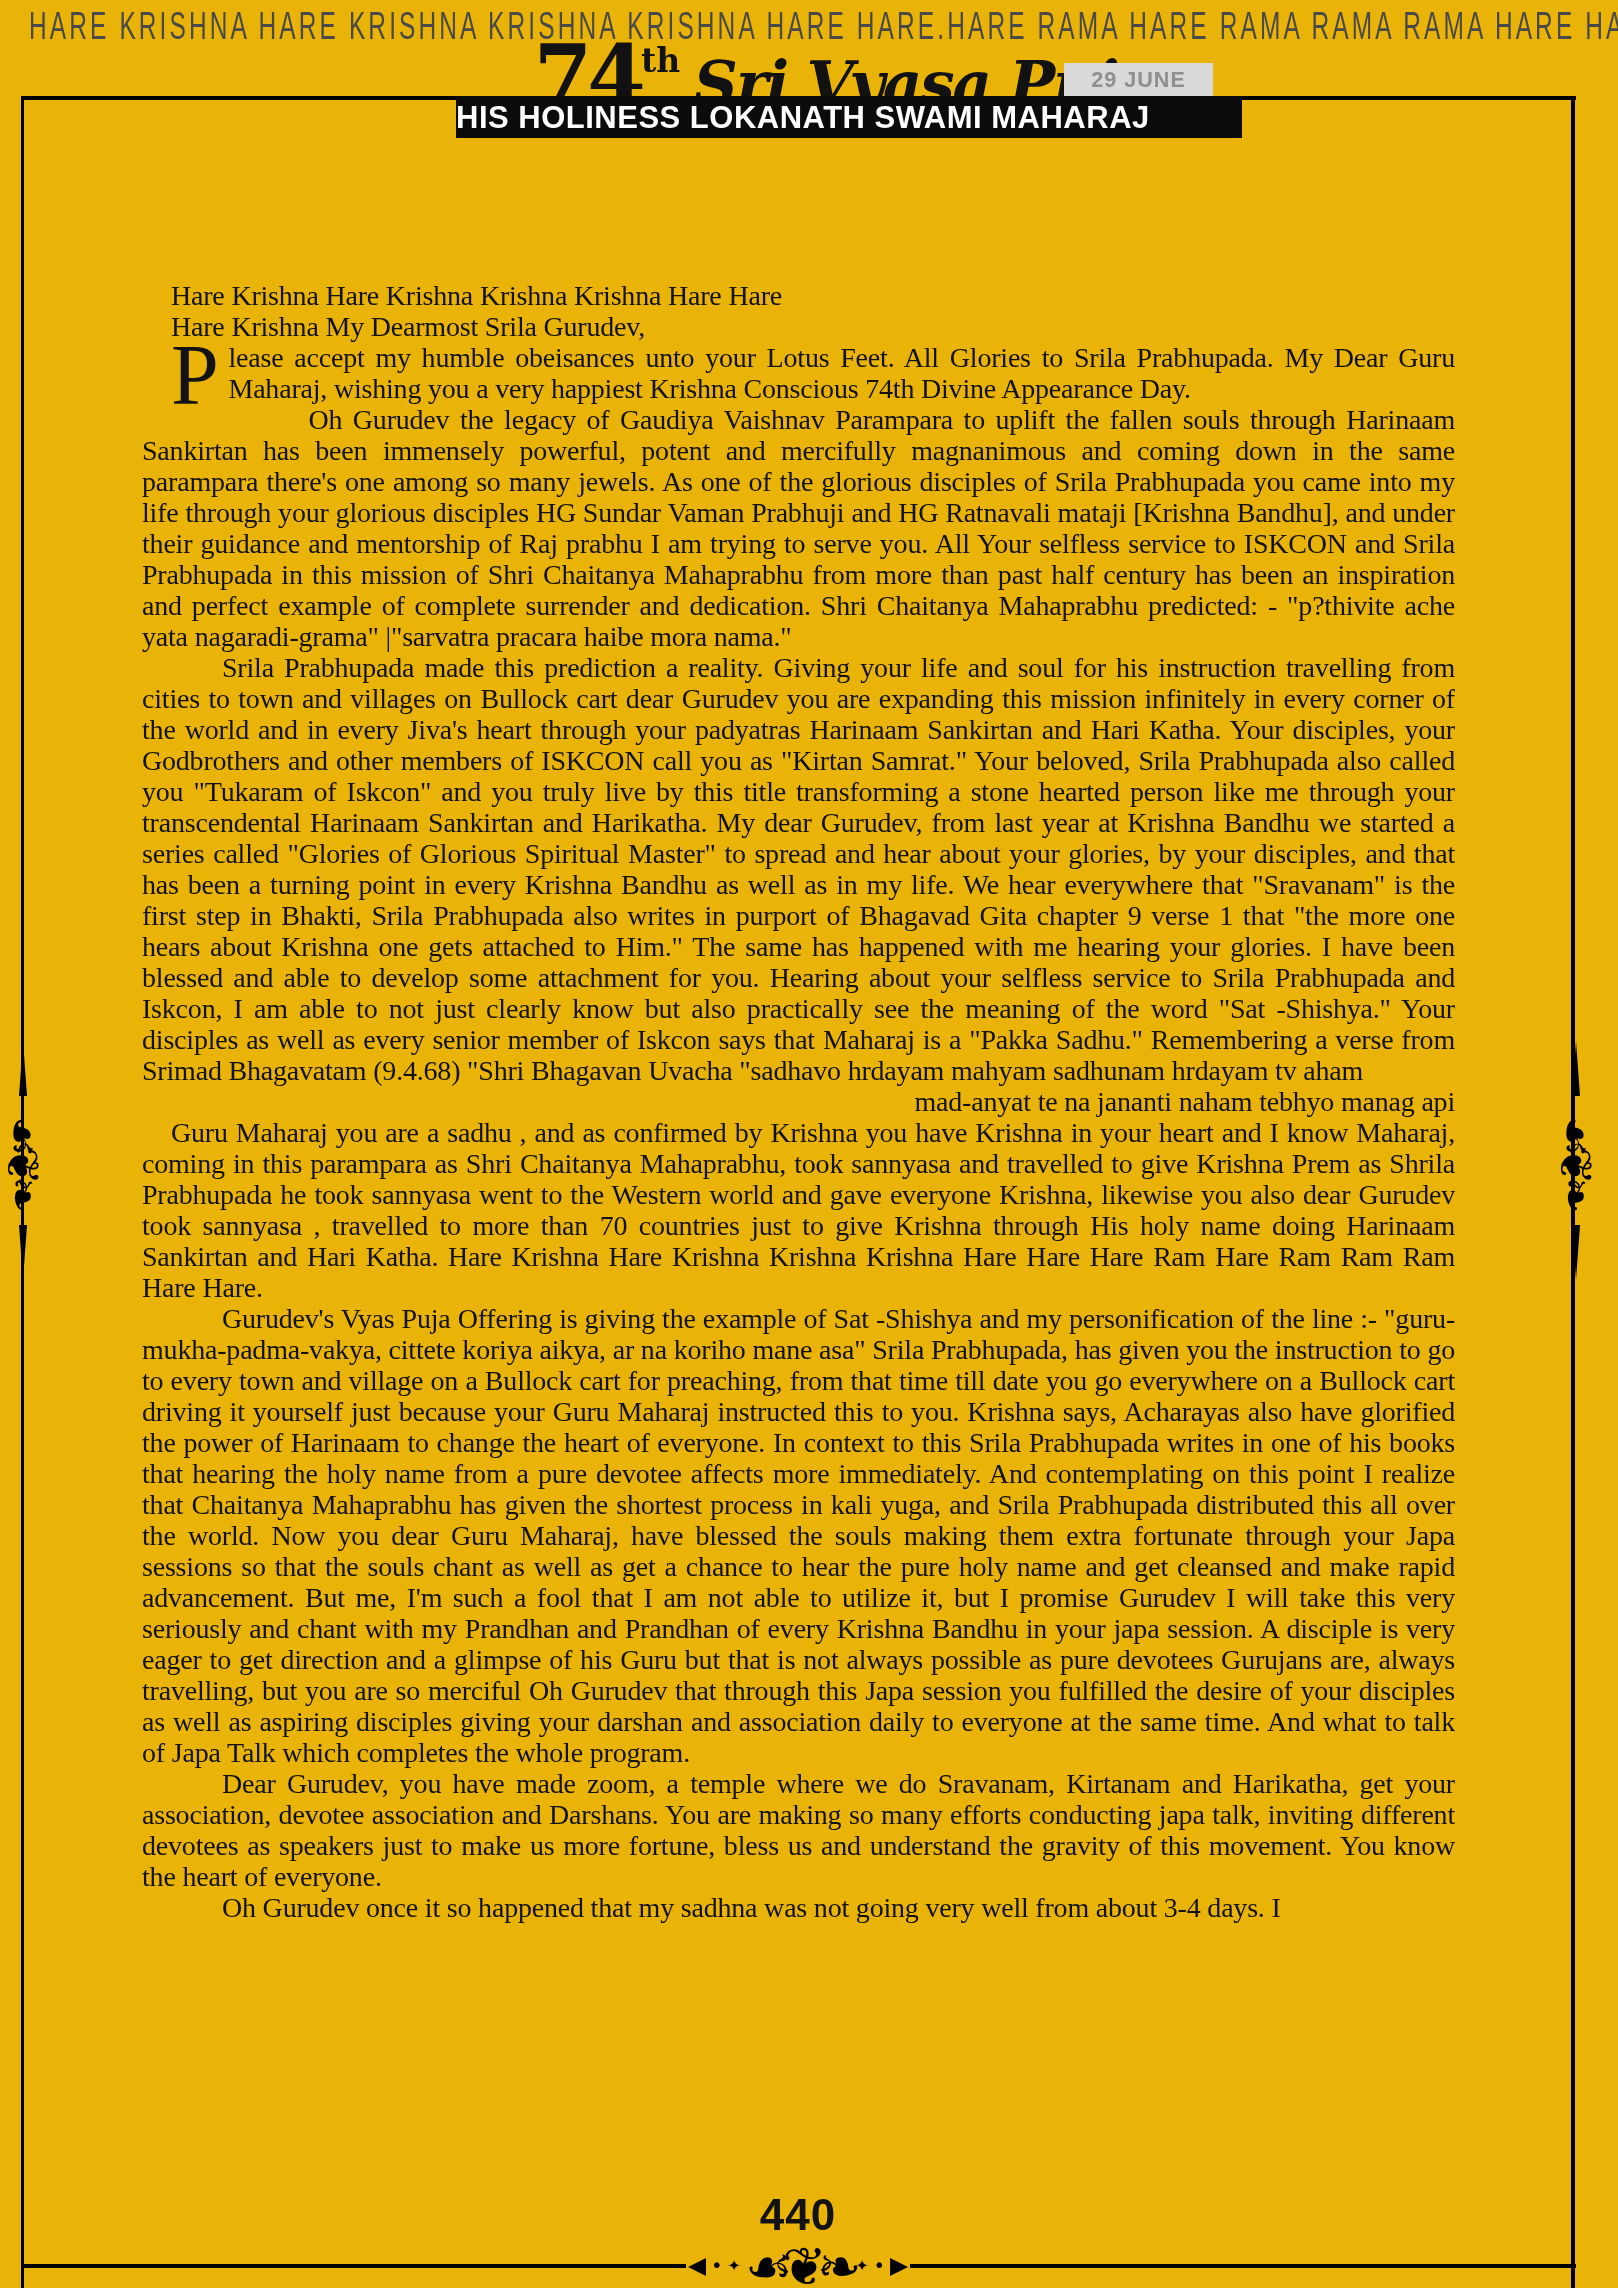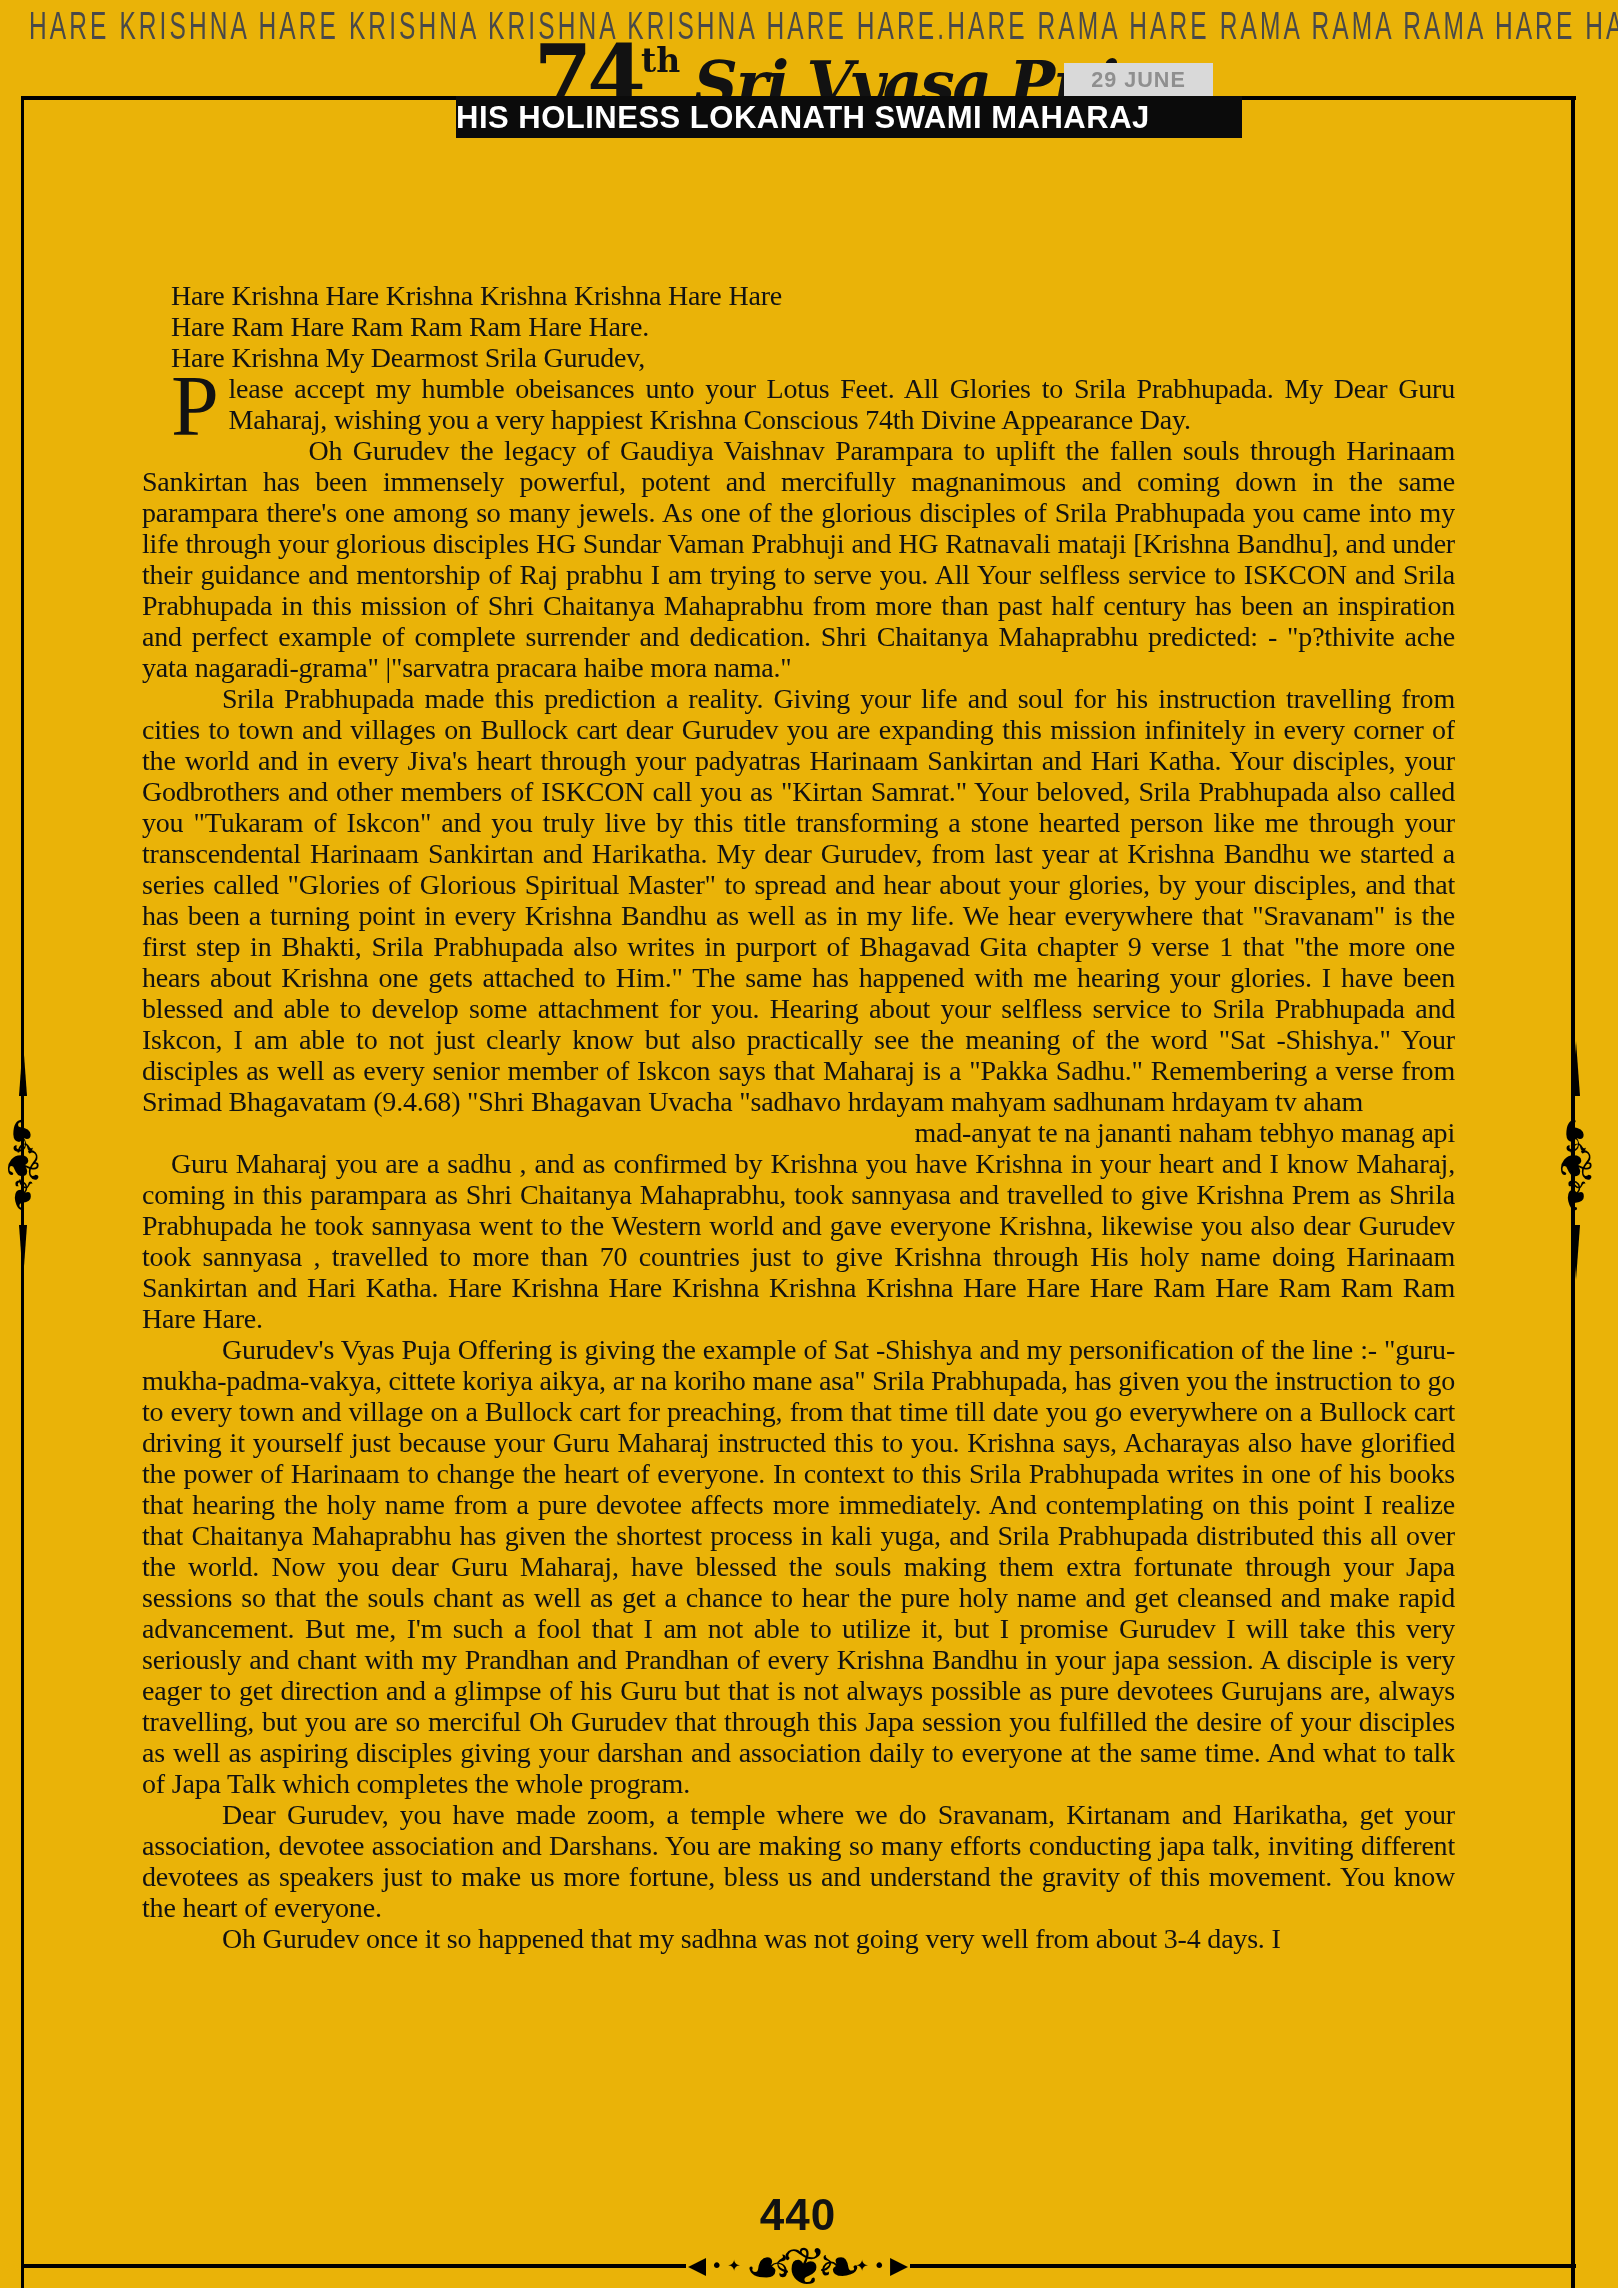--- a/index.html
+++ b/index.html
@@ -97,21 +97,20 @@
   <div class="side-orn right">
     <div class="spear-up"></div>
     <div class="orn-mid">
         <span>☙❦❧</span>
       </div>
     <div class="spear-down"></div>
   </div>
 
   <div class="body-text">
     <div class="invocation-line">Hare Krishna Hare Krishna Krishna Krishna Hare Hare</div>
-    <div class="invocation-line">Hare Ram Hare Ram Ram Ram Hare Hare.</div>
     <div class="invocation-line">Hare Krishna My Dearmost Srila Gurudev,</div>
 
     <p><span class="drop-cap">P</span><span>lease accept my humble obeisances unto your Lotus Feet. All Glories to Srila Prabhupada. My Dear Guru Maharaj, wishing you a very happiest Krishna Conscious 74th Divine Appearance Day.</span></p>
 
     <p class="p-indent">Oh Gurudev the legacy of Gaudiya Vaishnav Parampara to uplift the fallen souls through Harinaam Sankirtan has been immensely powerful, potent and mercifully magnanimous and coming down in the same parampara there's one among so many jewels. As one of the glorious disciples of Srila Prabhupada you came into my life through your glorious disciples HG Sundar Vaman Prabhuji and HG Ratnavali mataji [Krishna Bandhu], and under their guidance and mentorship of Raj prabhu I am trying to serve you. All Your selfless service to ISKCON and Srila Prabhupada in this mission of Shri Chaitanya Mahaprabhu from more than past half century has been an inspiration and perfect example of complete surrender and dedication. Shri Chaitanya Mahaprabhu predicted: - "p?thivite ache yata nagaradi-grama" |"sarvatra pracara haibe mora nama."</p>
     <p class="p-indent">Srila Prabhupada made this prediction a reality. Giving your life and soul for his instruction travelling from cities to town and villages on Bullock cart dear Gurudev you are expanding this mission infinitely in every corner of the world and in every Jiva's heart through your padyatras Harinaam Sankirtan and Hari Katha. Your disciples, your Godbrothers and other members of ISKCON call you as "Kirtan Samrat." Your beloved, Srila Prabhupada also called you "Tukaram of Iskcon" and you truly live by this title transforming a stone hearted person like me through your transcendental Harinaam Sankirtan and Harikatha. My dear Gurudev, from last year at Krishna Bandhu we started a series called "Glories of Glorious Spiritual Master" to spread and hear about your glories, by your disciples, and that has been a turning point in every Krishna Bandhu as well as in my life. We hear everywhere that "Sravanam" is the first step in Bhakti, Srila Prabhupada also writes in purport of Bhagavad Gita chapter 9 verse 1 that "the more one hears about Krishna one gets attached to Him." The same has happened with me hearing your glories. I have been blessed and able to develop some attachment for you. Hearing about your selfless service to Srila Prabhupada and Iskcon, I am able to not just clearly know but also practically see the meaning of the word "Sat -Shishya." Your disciples as well as every senior member of Iskcon says that Maharaj is a "Pakka Sadhu." Remembering a verse from Srimad Bhagavatam (9.4.68) "Shri Bhagavan Uvacha "sadhavo hrdayam mahyam sadhunam hrdayam tv aham</p>
     <p class="p-verse">mad-anyat te na jananti naham tebhyo manag api</p>
     <p class="p-small">Guru Maharaj you are a sadhu , and as confirmed by Krishna you have Krishna in your heart and I know Maharaj, coming in this parampara as Shri Chaitanya Mahaprabhu, took sannyasa and travelled to give Krishna Prem as Shrila Prabhupada he took sannyasa went to the Western world and gave everyone Krishna, likewise you also dear Gurudev took sannyasa , travelled to more than 70 countries just to give Krishna through His holy name doing Harinaam Sankirtan and Hari Katha. Hare Krishna Hare Krishna Krishna Krishna Hare Hare Hare Ram Hare Ram Ram Ram Hare Hare.</p>
     <p class="p-indent">Gurudev's Vyas Puja Offering is giving the example of Sat -Shishya and my personification of the line :- "guru-mukha-padma-vakya, cittete koriya aikya, ar na koriho mane asa" Srila Prabhupada, has given you the instruction to go to every town and village on a Bullock cart for preaching, from that time till date you go everywhere on a Bullock cart driving it yourself just because your Guru Maharaj instructed this to you. Krishna says, Acharayas also have glorified the power of Harinaam to change the heart of everyone. In context to this Srila Prabhupada writes in one of his books that hearing the holy name from a pure devotee affects more immediately. And contemplating on this point I realize that Chaitanya Mahaprabhu has given the shortest process in kali yuga, and Srila Prabhupada distributed this all over the world. Now you dear Guru Maharaj, have blessed the souls making them extra fortunate through your Japa sessions so that the souls chant as well as get a chance to hear the pure holy name and get cleansed and make rapid advancement. But me, I'm such a fool that I am not able to utilize it, but I promise Gurudev I will take this very seriously and chant with my Prandhan and Prandhan of every Krishna Bandhu in your japa session. A disciple is very eager to get direction and a glimpse of his Guru but that is not always possible as pure devotees Gurujans are, always travelling, but you are so merciful Oh Gurudev that through this Japa session you fulfilled the desire of your disciples as well as aspiring disciples giving your darshan and association daily to everyone at the same time. And what to talk of Japa Talk which completes the whole program.</p>
     <p class="p-indent">Dear Gurudev, you have made zoom, a temple where we do Sravanam, Kirtanam and Harikatha, get your association, devotee association and Darshans. You are making so many efforts conducting japa talk, inviting different devotees as speakers just to make us more fortune, bless us and understand the gravity of this movement. You know the heart of everyone.</p>

